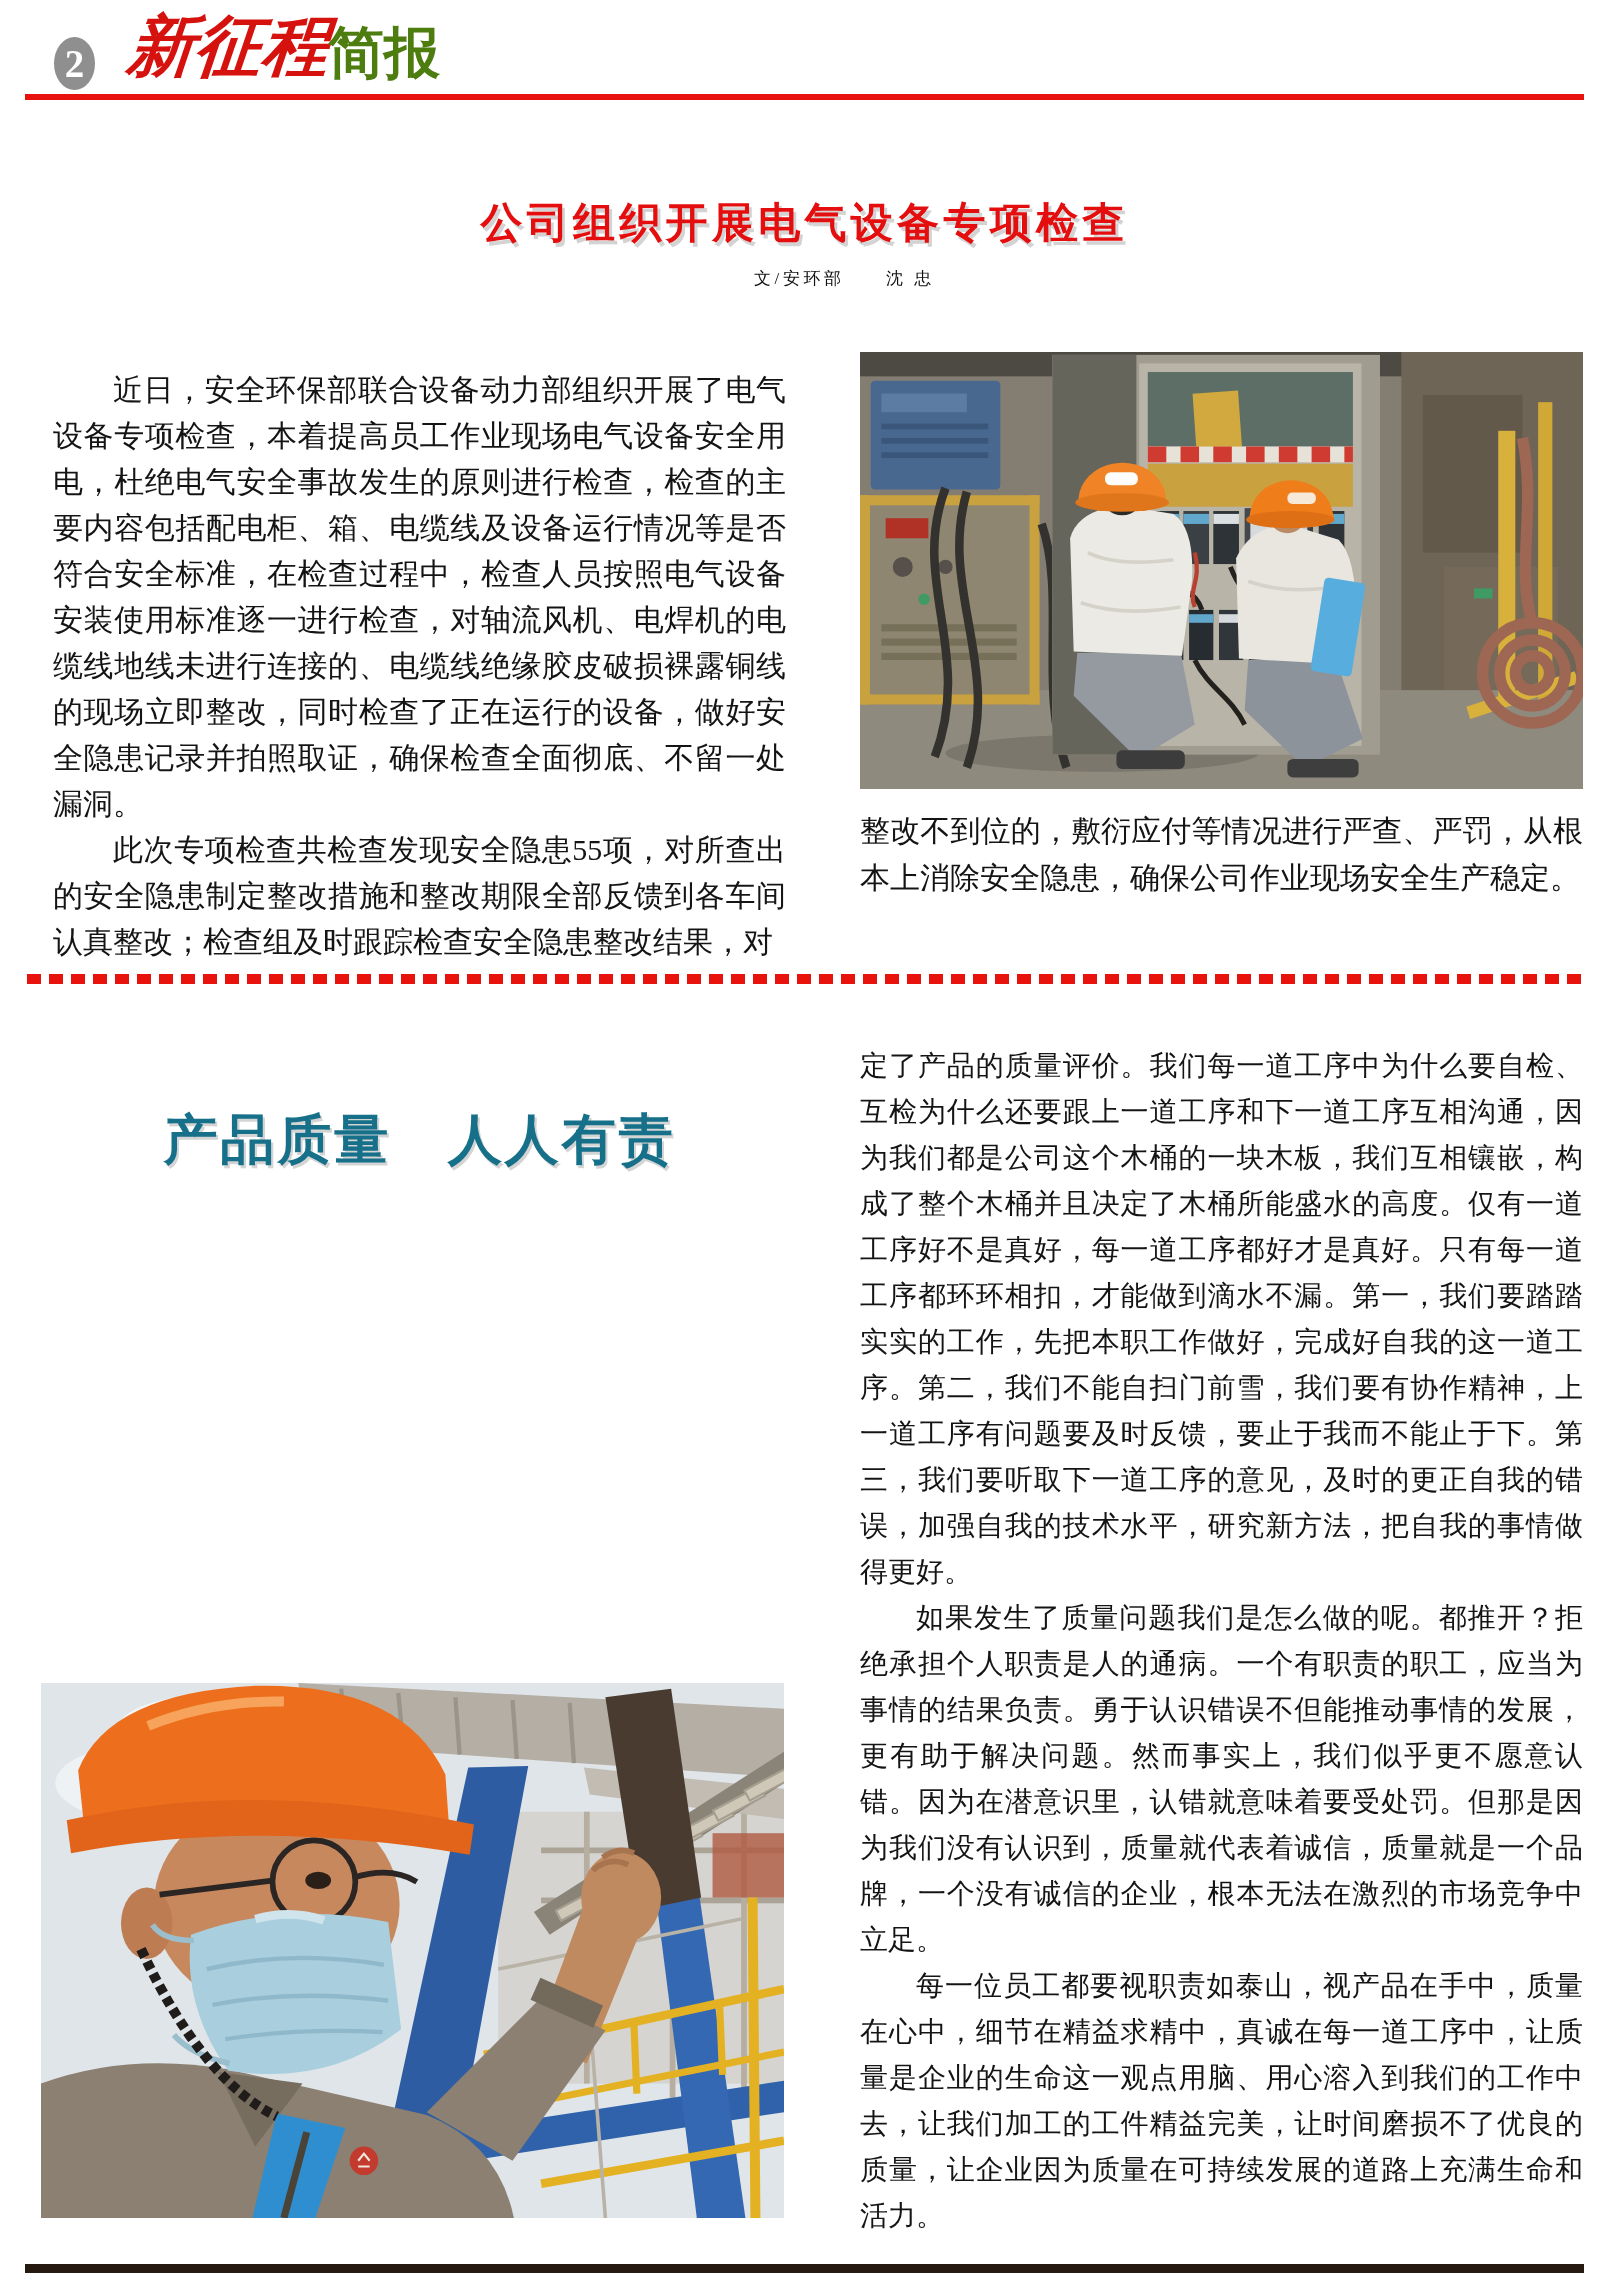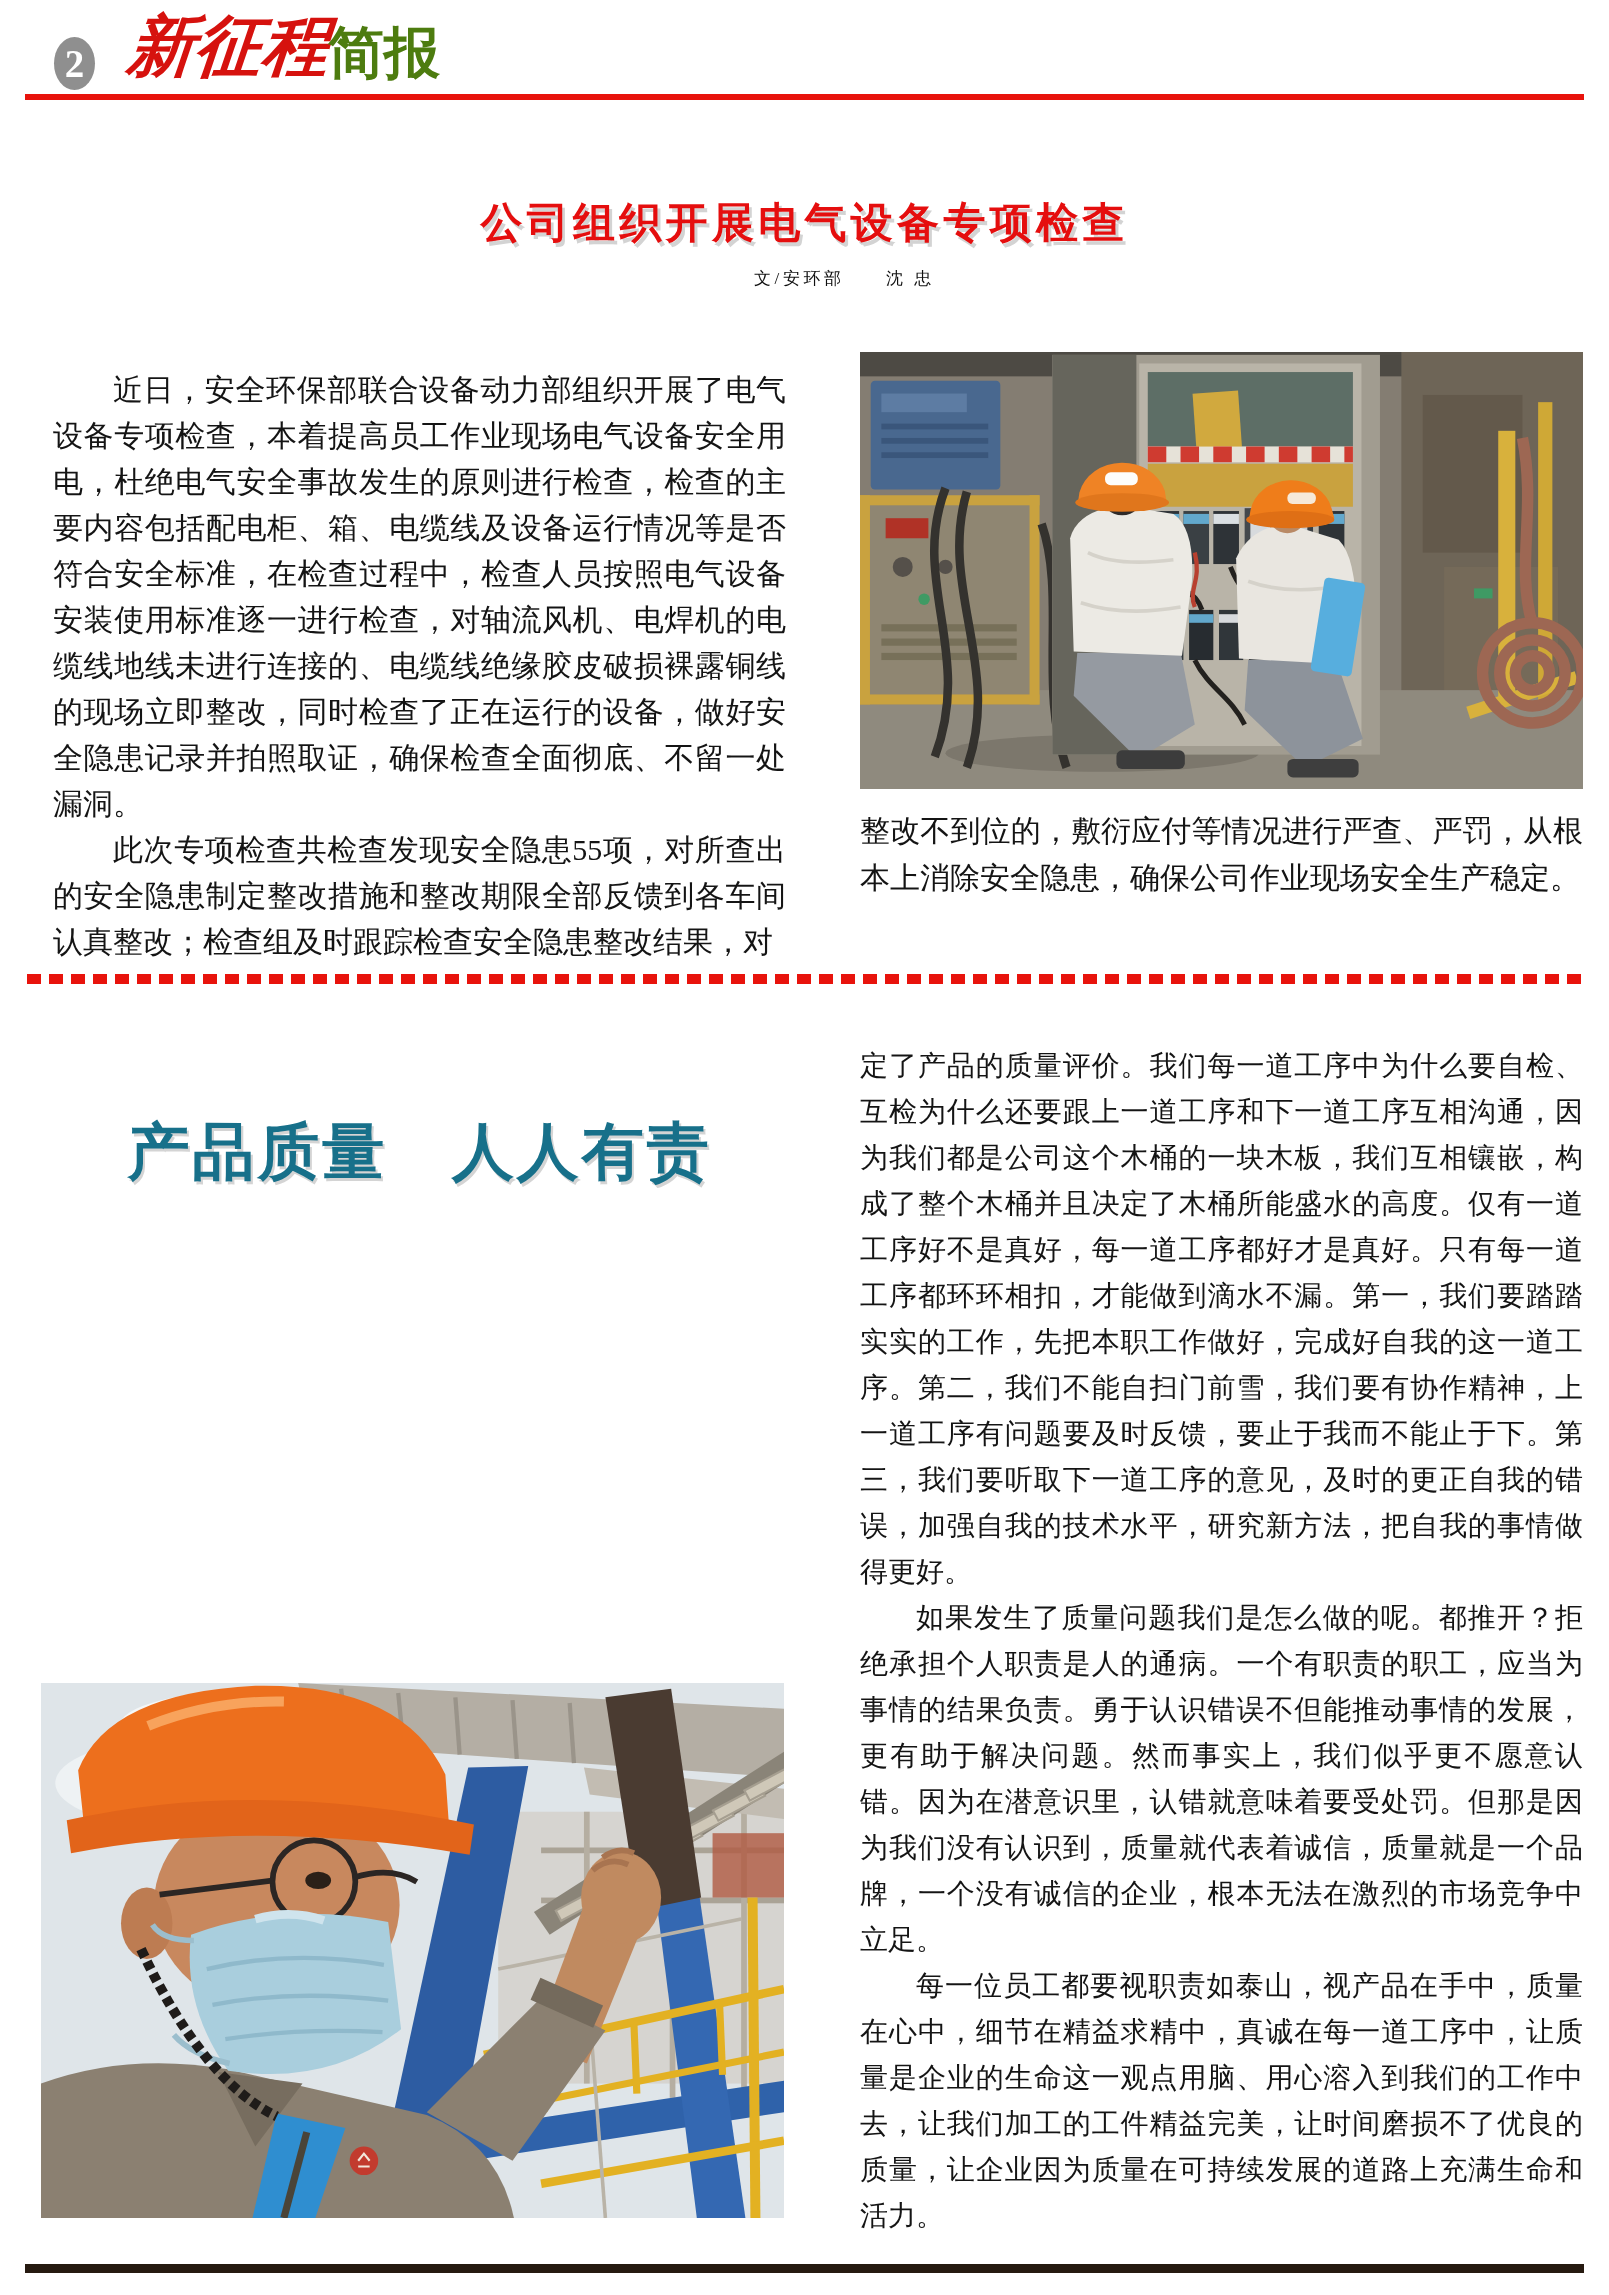--- a/index.html
+++ b/index.html
@@ -29,21 +29,21 @@
   .photo1 { position:absolute; left:860px; top:352px; width:723px; height:437px; margin:0; }
   .photo2 { position:absolute; left:41px;   top:1683px; width:743px; height:535px; margin:0; }
   figure svg { display:block; width:100%; height:100%; }
 
   
   .divider { position:absolute; left:27px; top:974px; width:1555px; height:10px;
              background:repeating-linear-gradient(90deg,#e8130c 0,#e8130c 13.6px,#ffffff 13.6px,#ffffff 22px); }
 
   
   .a2-title { position:absolute; left:53px; top:1059px; width:733px; text-align:center;
-              font-family:"Liberation Sans", sans-serif; font-weight:bold; font-size:62px;
+              font-family:"Liberation Sans", sans-serif; font-weight:bold; font-size:54px;
               color:#17708a; letter-spacing:2.9px; text-shadow:2.1px 2.9px 0 rgba(120,120,120,0.32); }
   .a2-byline { position:absolute; left:53px; top:1163px; width:733px; text-align:center; }
   .a2-left  { position:absolute; left:53px;   top:1211px; width:733px; font-size:30px; line-height:46px; }
   .a2-right { position:absolute; left:860px; top:1043px; width:723px; font-size:28px; line-height:46px; }
 
   .bottom-rule { position:absolute; left:25px; top:2264px; width:1559px; height:9.3px; background:#261a10; }
 </style>
 </head>
 <body>
 

